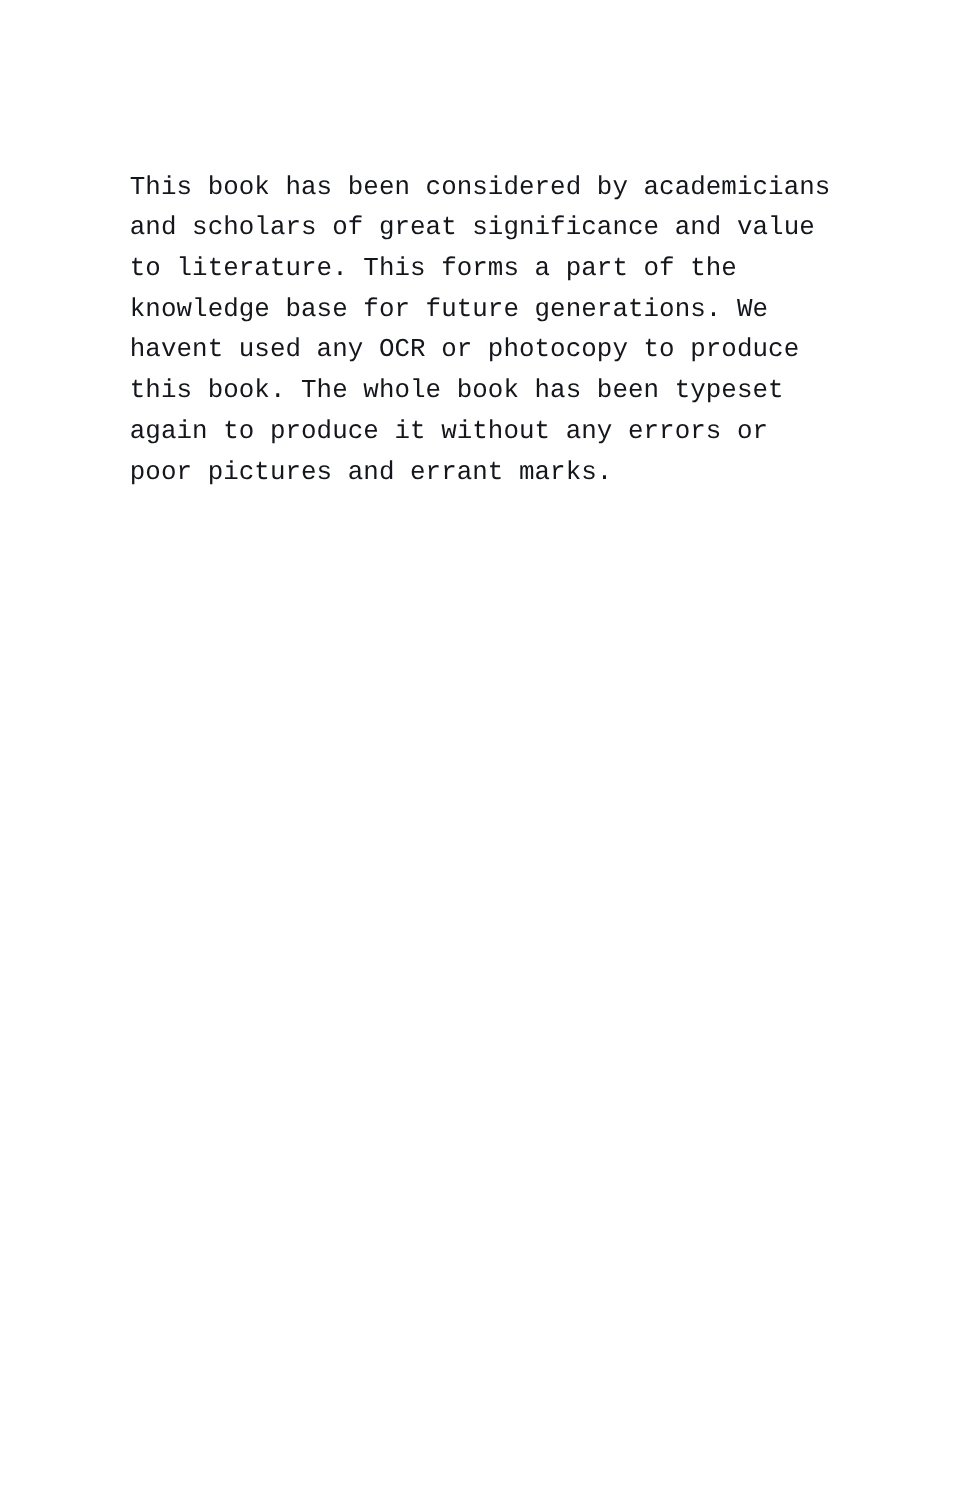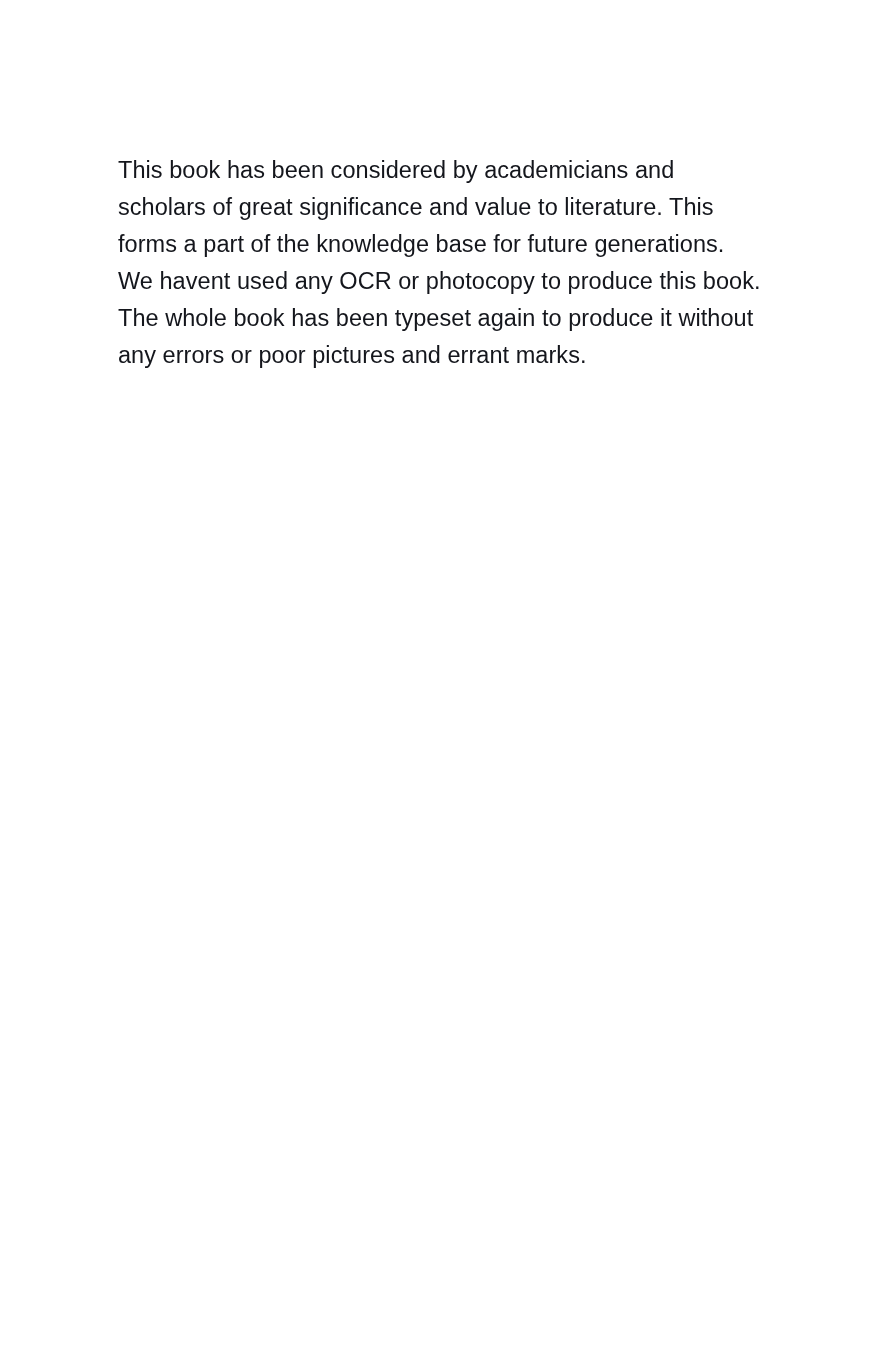--- a/index.html
+++ b/index.html
@@ -20,21 +20,21 @@
     position: absolute;
     inset: 0;
   }
 
   
   .blurb {
     position: absolute;
     left: 118px;
     top: 128px;
     width: 645px;
-    font-family: Liberation Sans, sans-serif;
+    font-family: Liberation Mono, monospace;
     font-size: 23.5px;
     line-height: 37px;
     color: #14161c;
     text-align: left;
     letter-spacing: 0.05px;
   }
 
   
   .footer {
     position: absolute;

